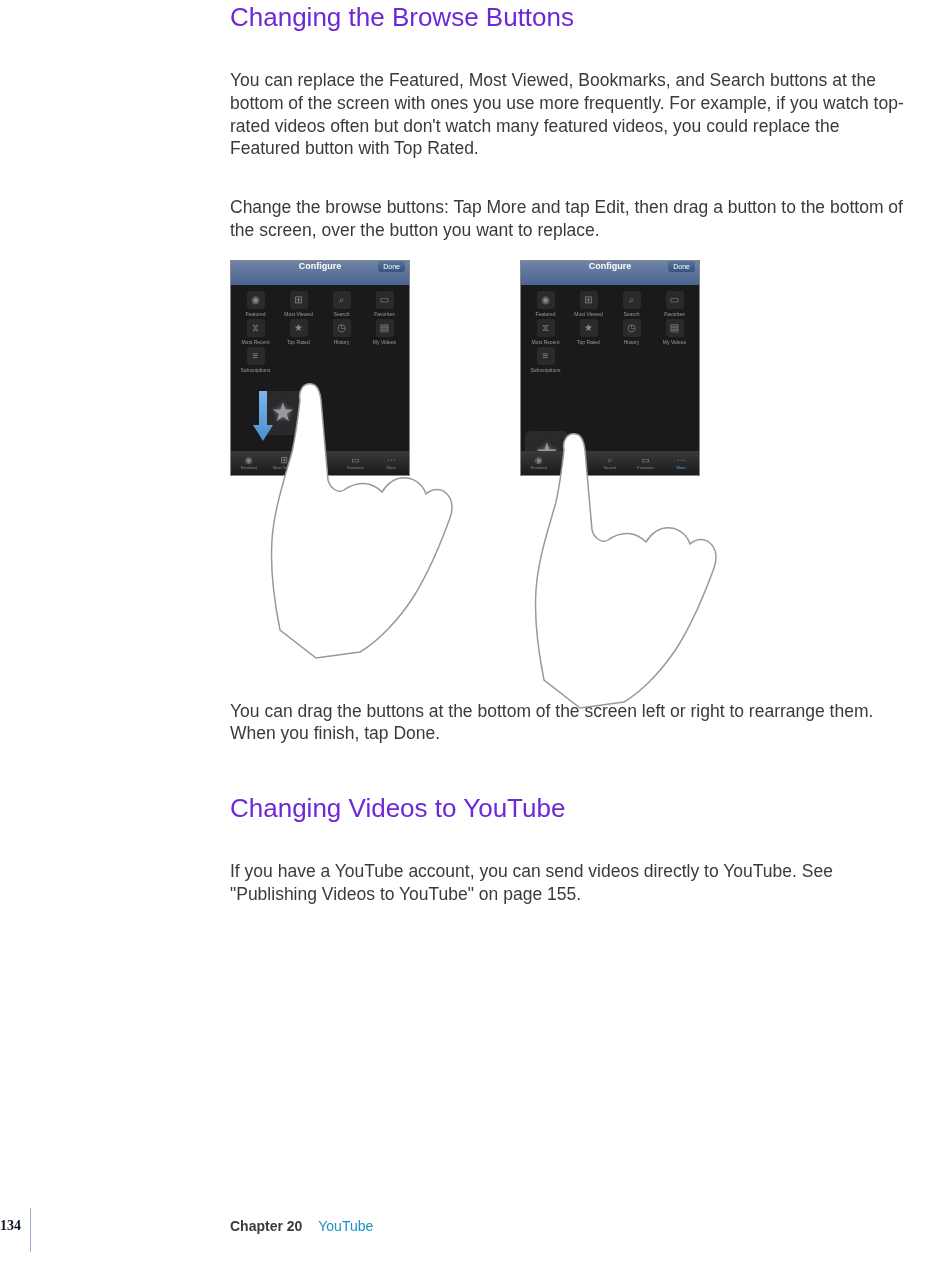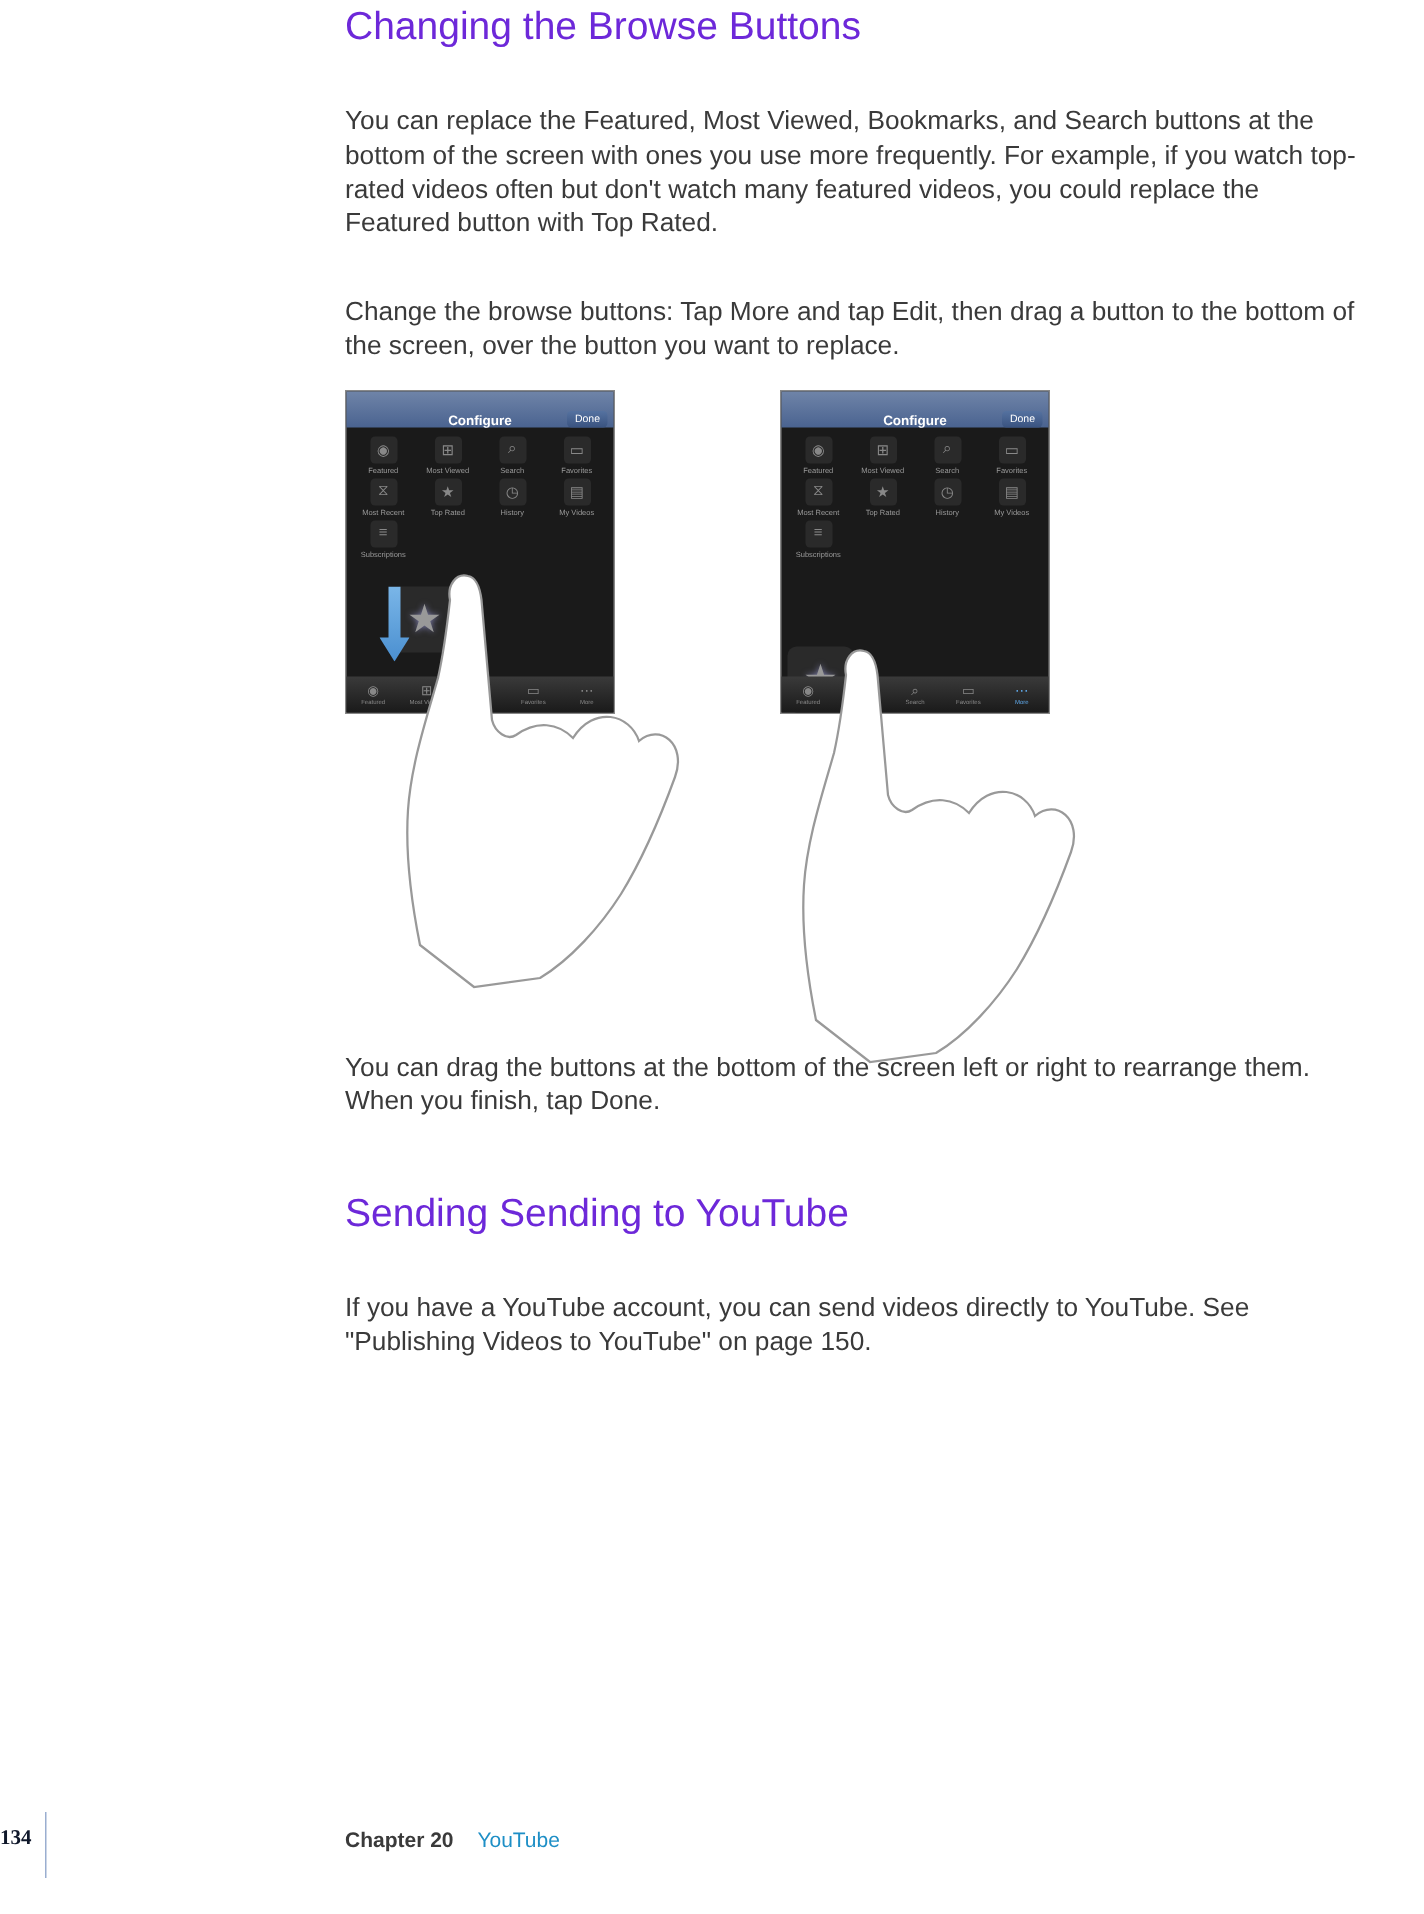--- a/index.html
+++ b/index.html
@@ -54,21 +54,21 @@
       left: 0;
       width: 180px;
       height: 216px;
       background: #1a1a1a;
       border: 1px solid #888;
     }
     .nav-bar {
       height: 24px;
       background: linear-gradient(#6f84a8, #4a6390);
       display: flex;
-      align-items: flex-end;
+      align-items: flex-start;
       justify-content: space-between;
       padding: 0 4px;
     }
     .nav-title {
       color: #fff;
       font-size: 9px;
       font-weight: 600;
       margin: 0 auto;
     }
     .nav-btn {
@@ -360,22 +360,22 @@
         </div>
       </div>
       <svg class="hand" style="left:14px; top:160px;" width="190" height="290" viewBox="0 0 190 290">
         <path d="M 30 30 C 28 20 34 12 42 14 C 48 15 50 22 51 30 L 58 110 C 60 118 68 124 74 120 C 88 110 102 112 112 122 C 126 100 150 106 156 124 C 170 112 188 126 180 148 C 172 170 160 200 144 226 C 130 248 110 270 90 282 L 46 288 L 10 260 C 4 230 0 200 2 170 C 4 140 14 110 22 82 C 26 64 28 48 30 30 Z" fill="#ffffff" stroke="#999" stroke-width="1.5"></path>
       </svg>
     </div>
   </div>
 
   <p class="body-text para-gap">You can drag the buttons at the bottom of the screen left or right to rearrange them. When you finish, tap Done.</p>
 
-  <h2 class="section-heading section-gap">Sending Sending to YouTube</h2>
-  <p class="body-text">If you have a YouTube account, you can send videos directly to YouTube. See "Publishing Videos to YouTube" on page 150.</p>
+  <h2 class="section-heading section-gap">Changing Videos to YouTube</h2>
+  <p class="body-text">If you have a YouTube account, you can send videos directly to YouTube. See "Publishing Videos to YouTube" on page 155.</p>
 </div>
 
 <div class="footer">
   <div class="footer-rule"></div>
   <span class="page-num">134</span>
   <span class="chapter-ref">
     <span>Chapter 20</span>
     <span class="chapter-title">YouTube</span>
   </span>
 </div>

